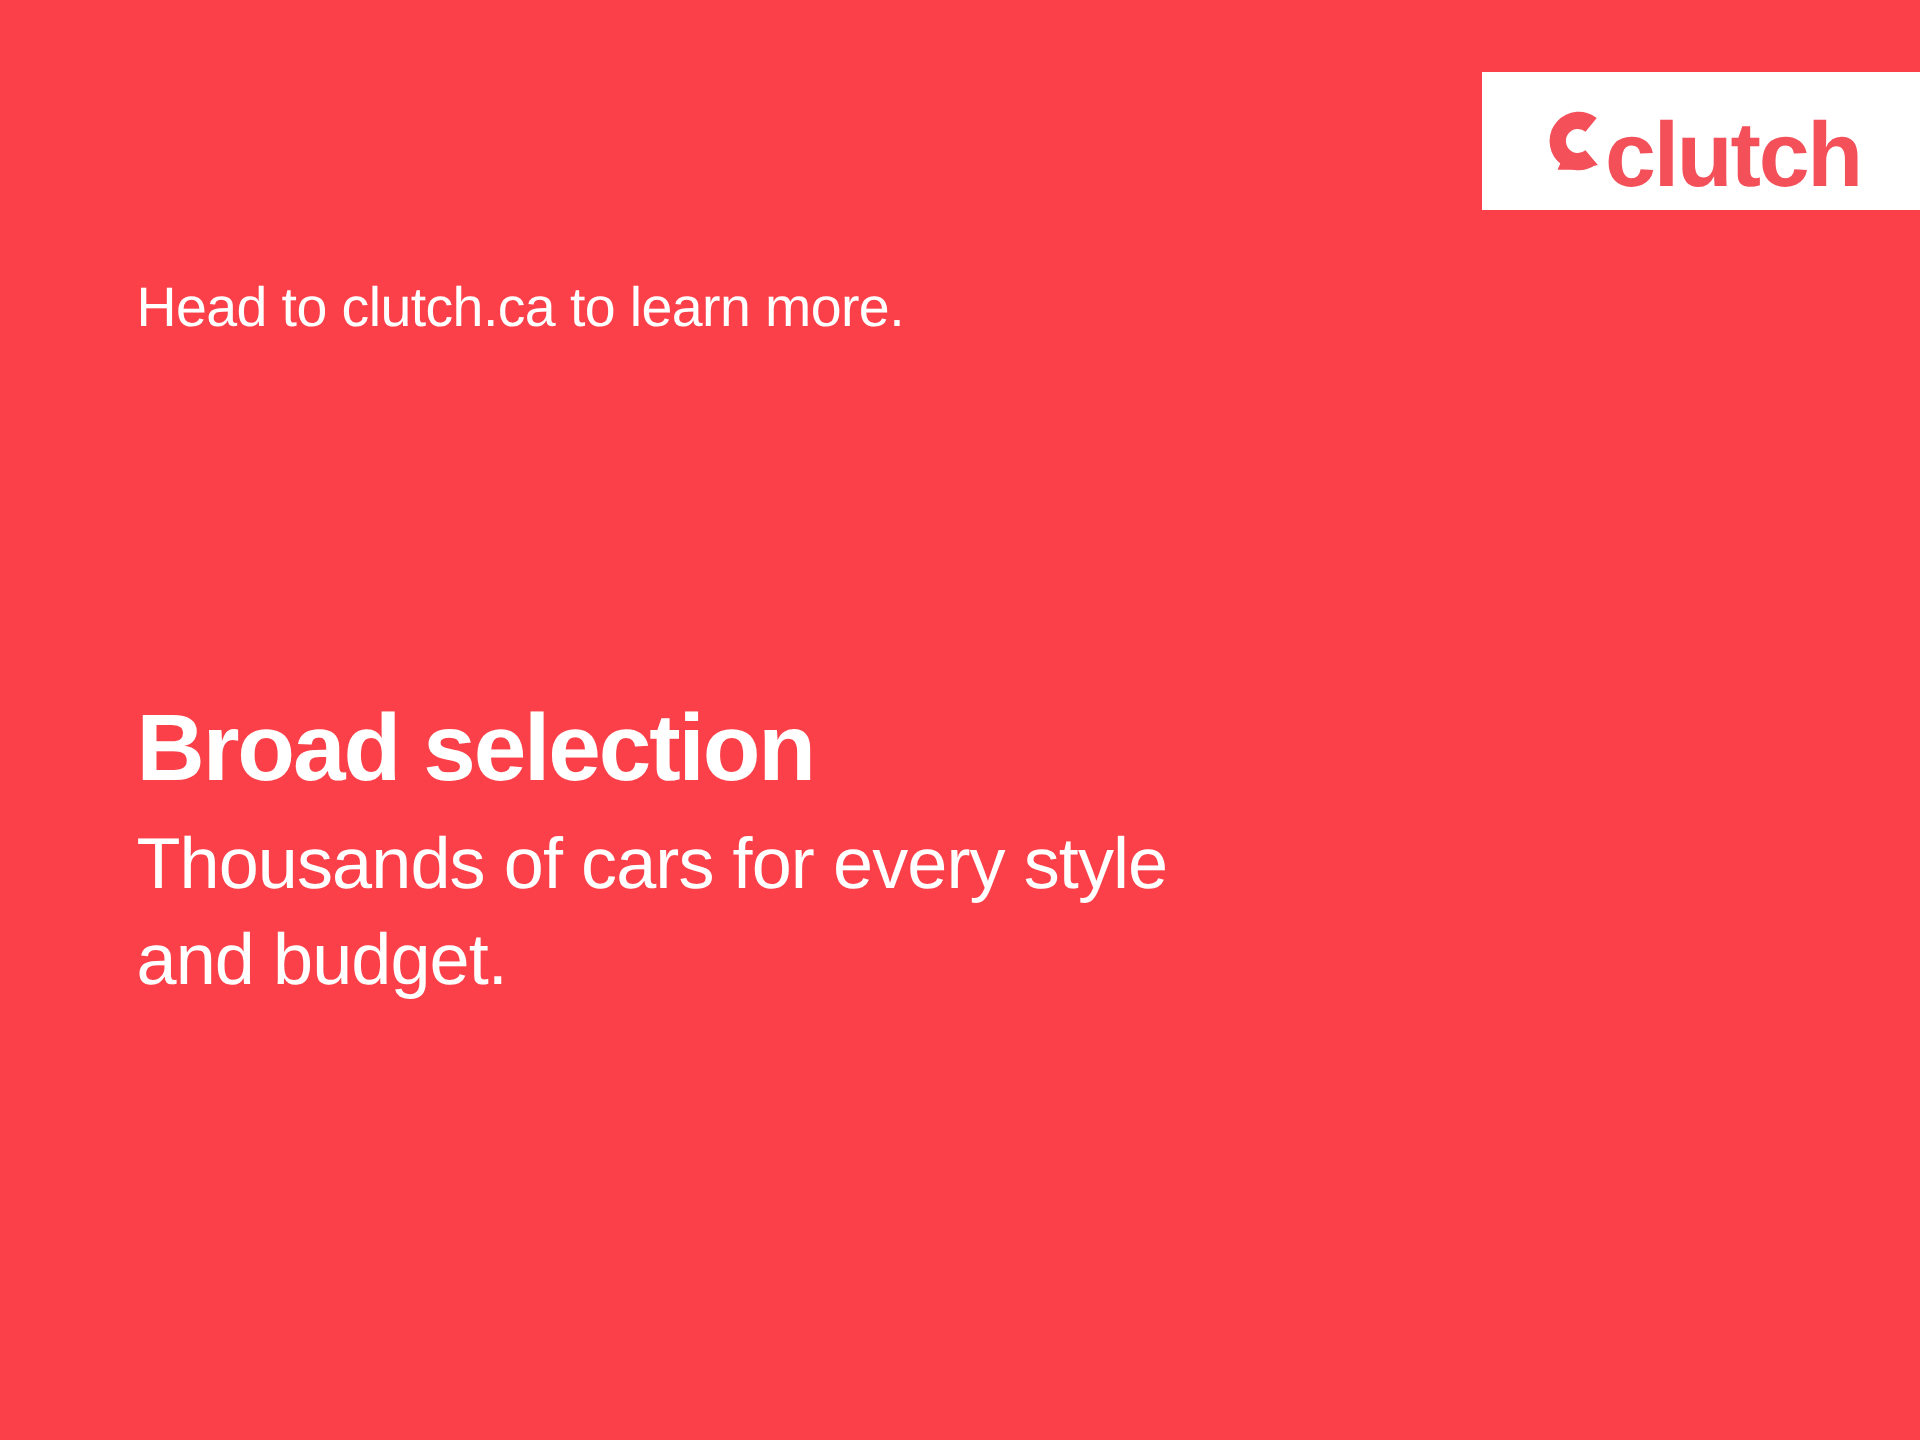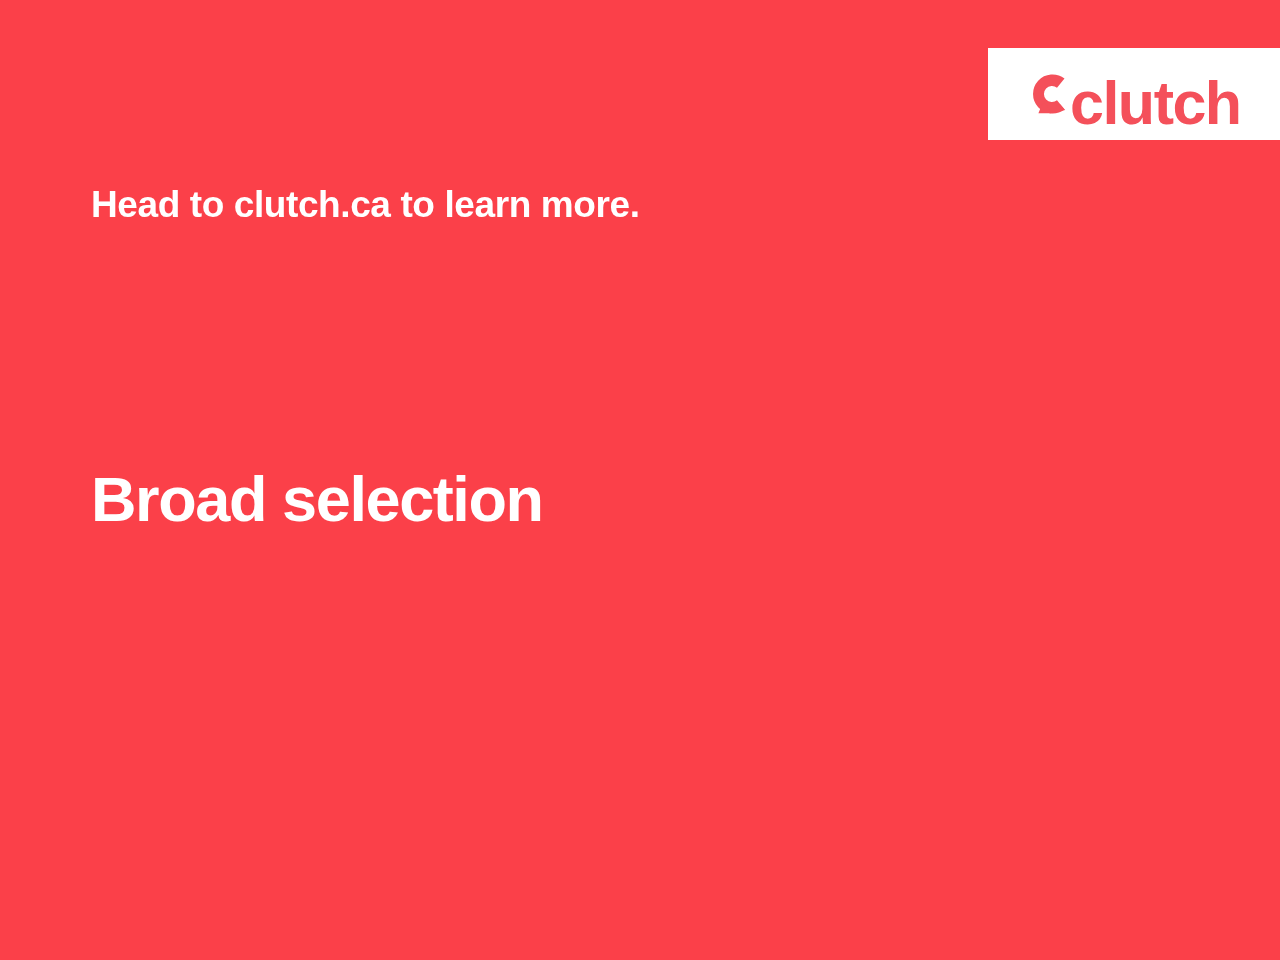--- a/index.html
+++ b/index.html
@@ -56,21 +56,21 @@
     margin-left: -2px;
     margin-top: 19px;
   }
 
   
   .copy-eyebrow {
     position: absolute;
     left: 91px;
     top: 184px;
     font-size: 37px;
-    font-weight: 700;
+    font-weight: 400;
     letter-spacing: -0.4px;
     color: #ffffff;
     line-height: 1.12;
     white-space: nowrap;
     text-align: center;
   }
 
   .copy-headline {
     position: absolute;
     left: 91px;
@@ -112,14 +112,18 @@
         <path d="M30.6 46.4 L33.0 39.4 Q34.0 36.6 36.4 38.6 L41.2 44.0 Z" fill="#f4505a"></path>
       </svg>
       <span class="logo-word">clutch</span>
     </div>
   </div>
 
   <div class="copy-eyebrow">Head to clutch.ca to learn more.</div>
 
   <div class="copy-headline">Broad selection</div>
 
+  <div class="copy-subhead">
+    <span class="line">Thousands of cars for every style</span>
+    <span class="line">and budget.</span>
+  </div>
 
 </div>
 
 </body></html>

